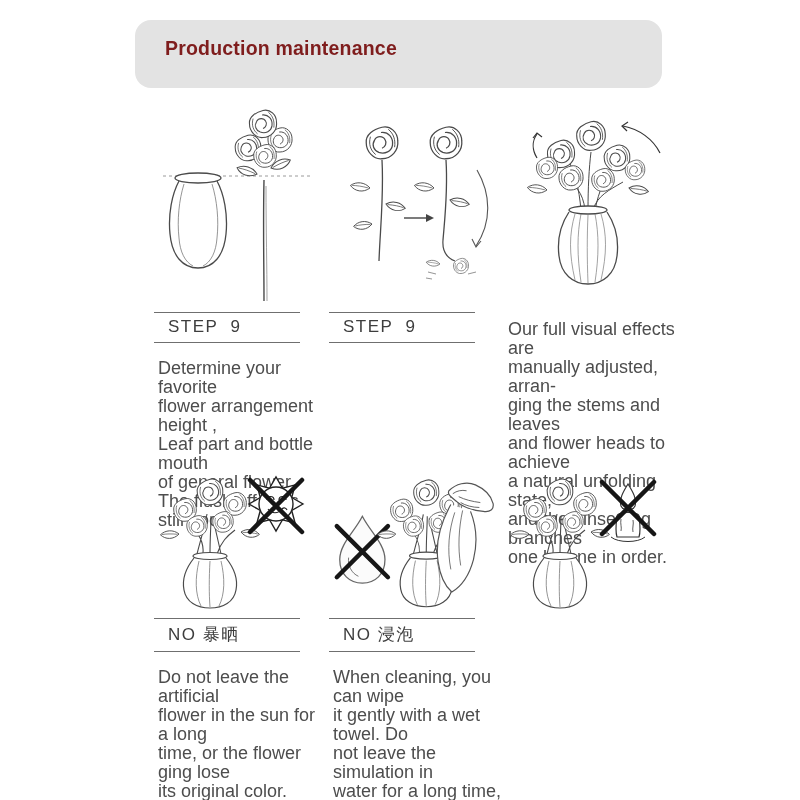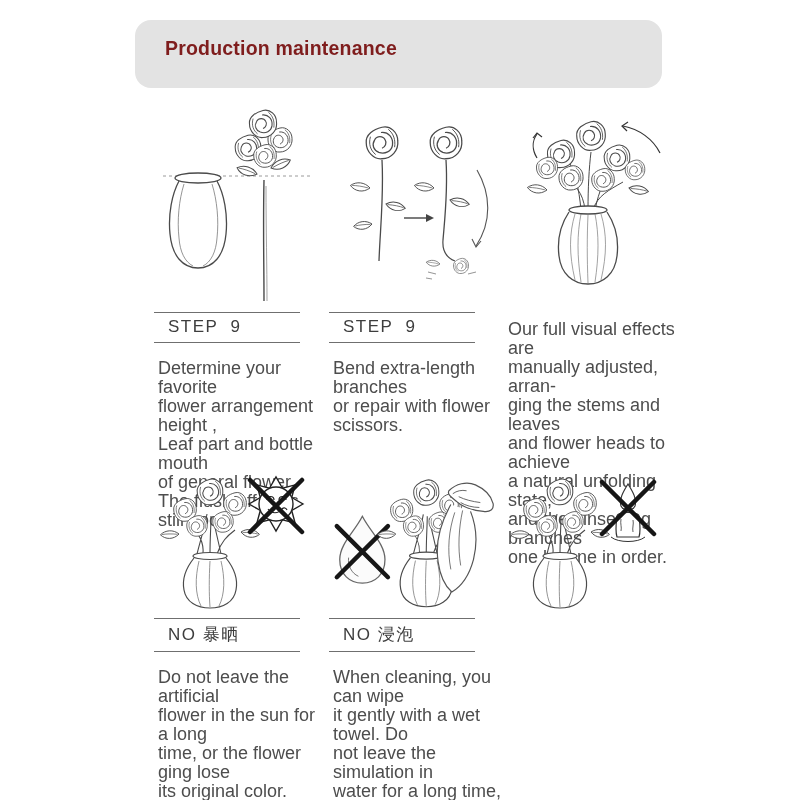--- a/index.html
+++ b/index.html
@@ -107,22 +107,20 @@
           <use href="#leaf" transform="translate(112,168) scale(-0.6,0.6)"></use>
           <use href="#rose" transform="translate(133,170) scale(0.5)"></use>
           <path d="M100,176 l8,2 M98,182 l6,1 M140,178 l8,-2" stroke="#7a7a7a" stroke-width="0.8" fill="none"></path>
           <path d="M149,74 C163,98 164,126 148,150" stroke="#555" stroke-width="1.1" fill="none"></path>
           <path d="M144,143 L148,151 L153,145" stroke="#555" stroke-width="1.1" fill="none"></path>
         </svg>
       </div>
       <div class="label">
         <span>STEP  9</span>
       </div>
-      <p class="body">Bend extra-length branches
-or repair with flower scissors.</p>
     </div>
 
     <div class="cell">
       <div class="illus">
         <svg width="170" height="208" viewBox="0 0 170 208">
           <path d="M78,114 C76,92 72,76 64,62 M85,114 C85,92 86,72 88,56 M92,114 C96,94 102,82 110,68 M82,114 C80,96 72,88 58,80 M90,114 C94,100 106,94 120,86" stroke="#4a4a4a" stroke-width="1" fill="none"></path>
           <use href="#leaf" transform="translate(126,92) rotate(18) scale(0.85)"></use>
           <use href="#leaf" transform="translate(44,94) scale(-0.85,0.85)"></use>
           <use href="#rose" transform="translate(58,58) scale(0.9)"></use>
           <use href="#rose" transform="translate(88,40) scale(0.95)"></use>

